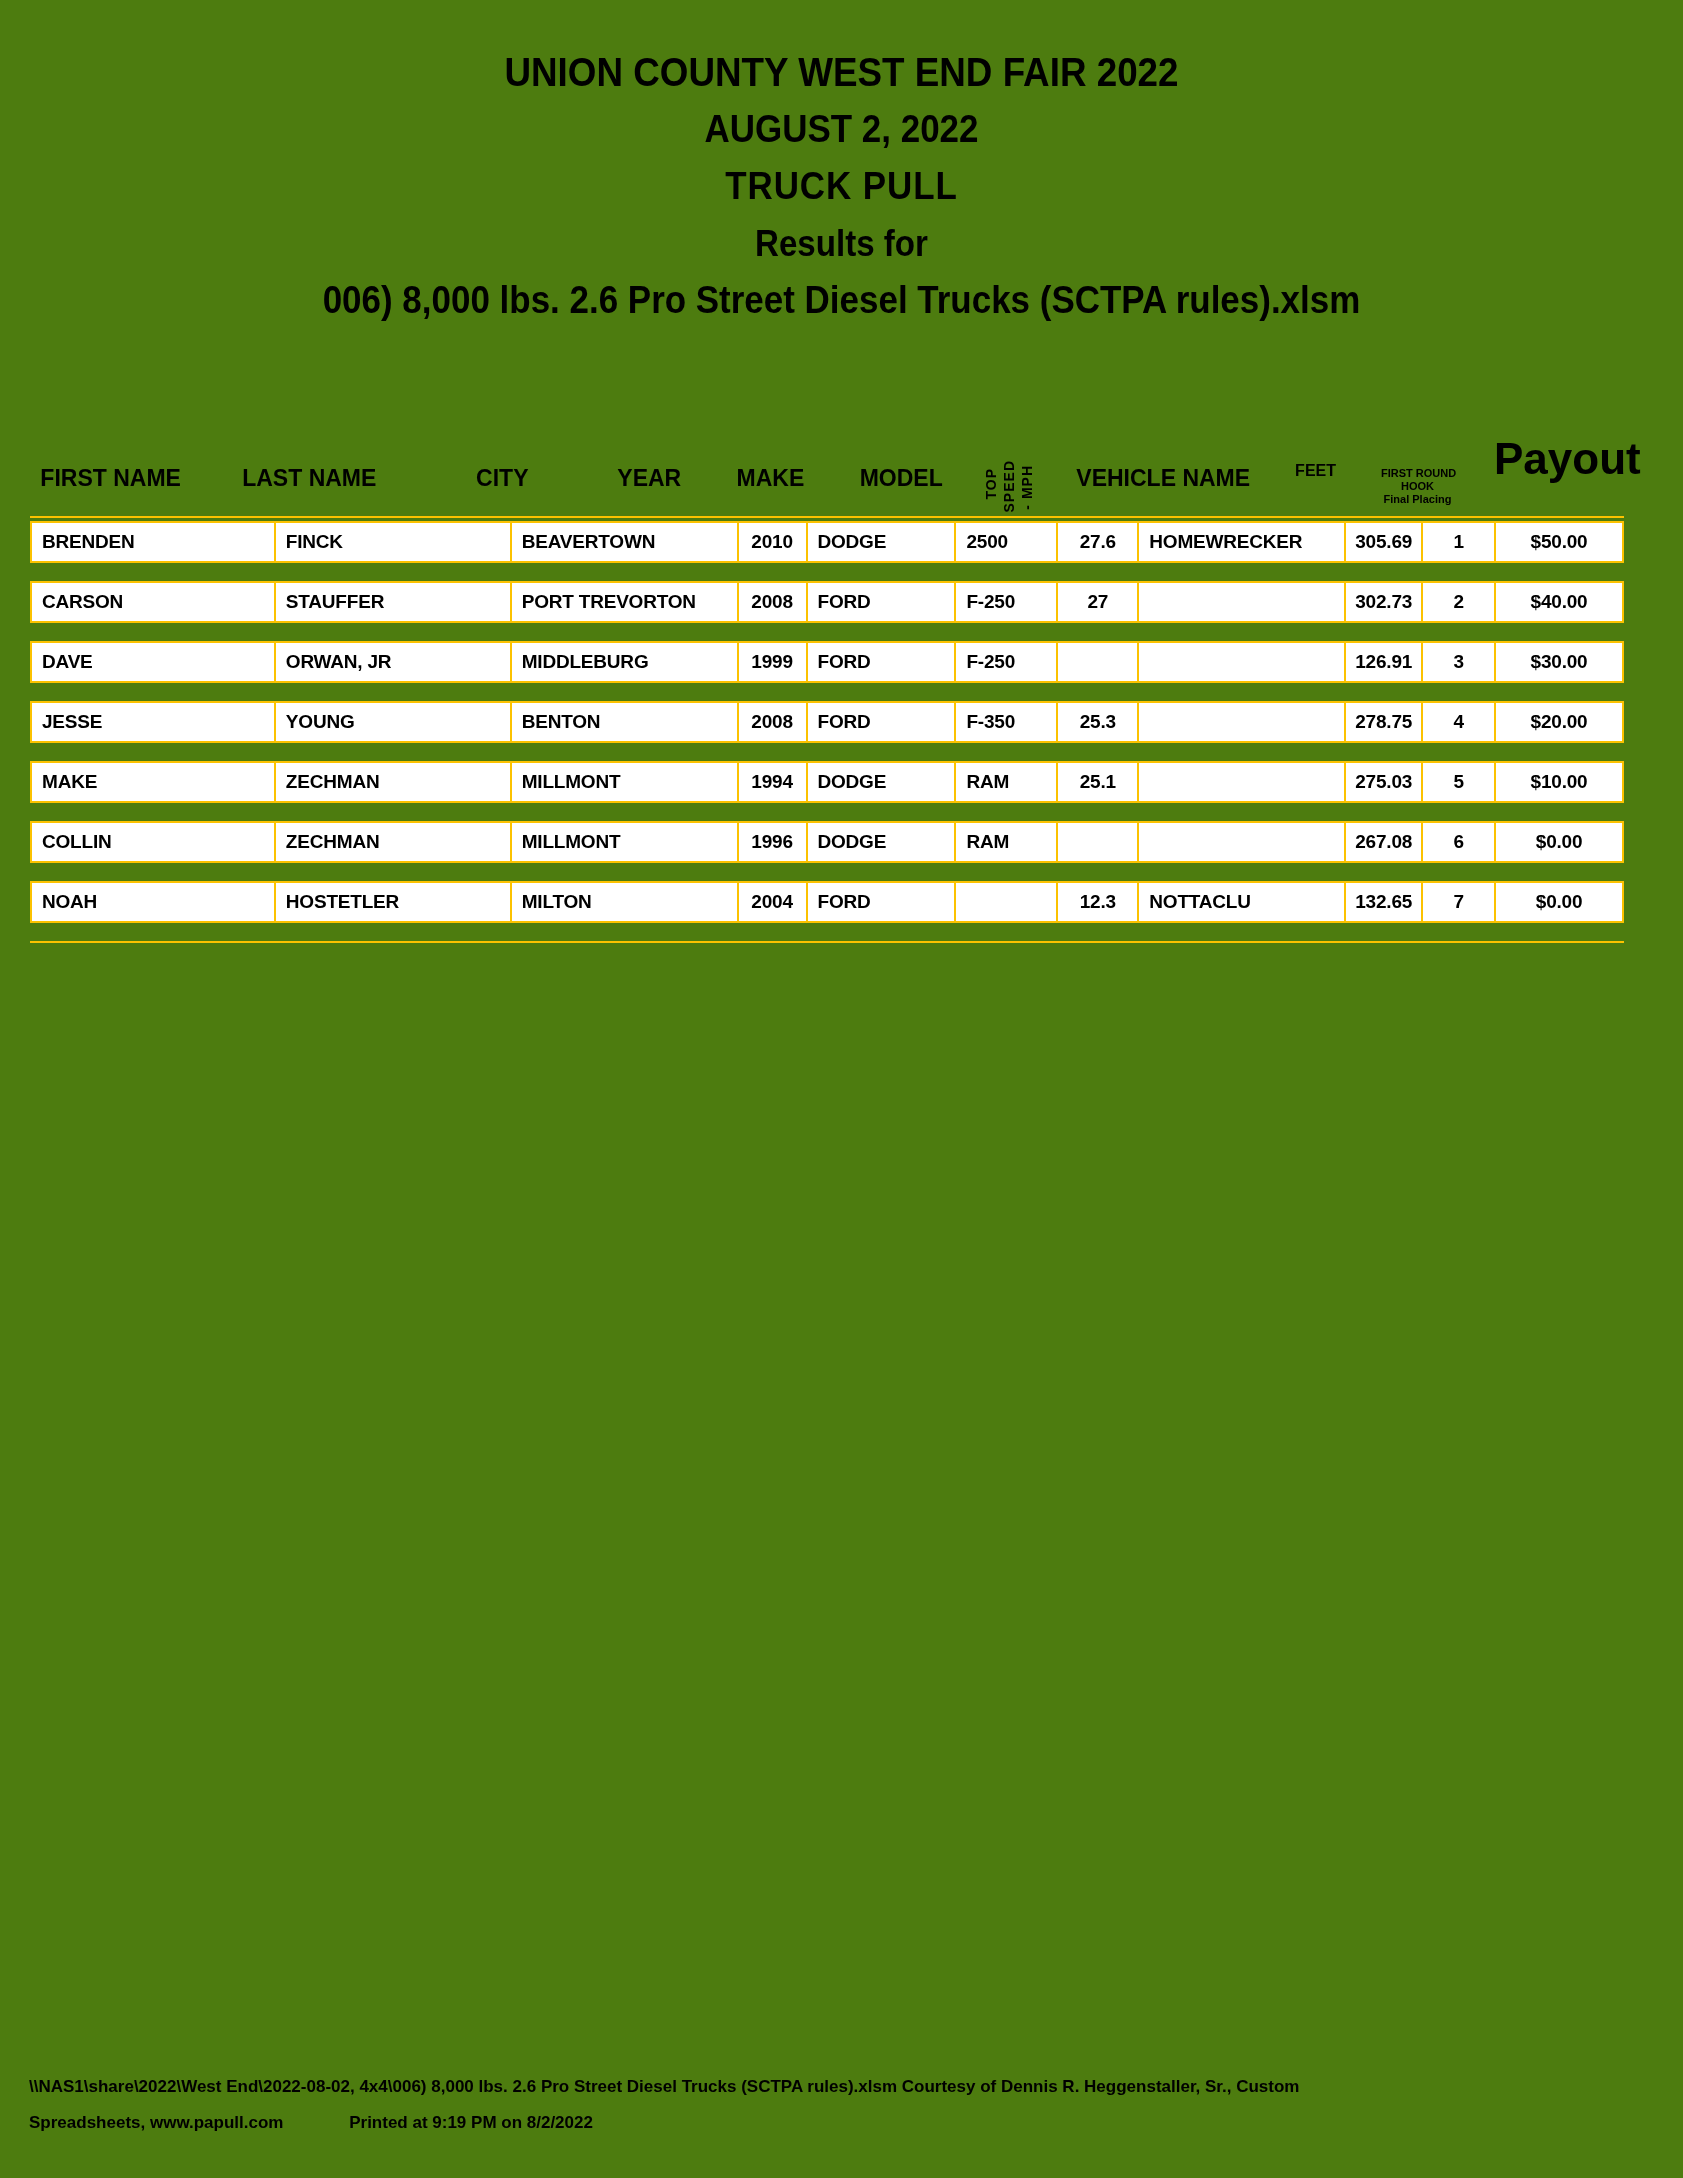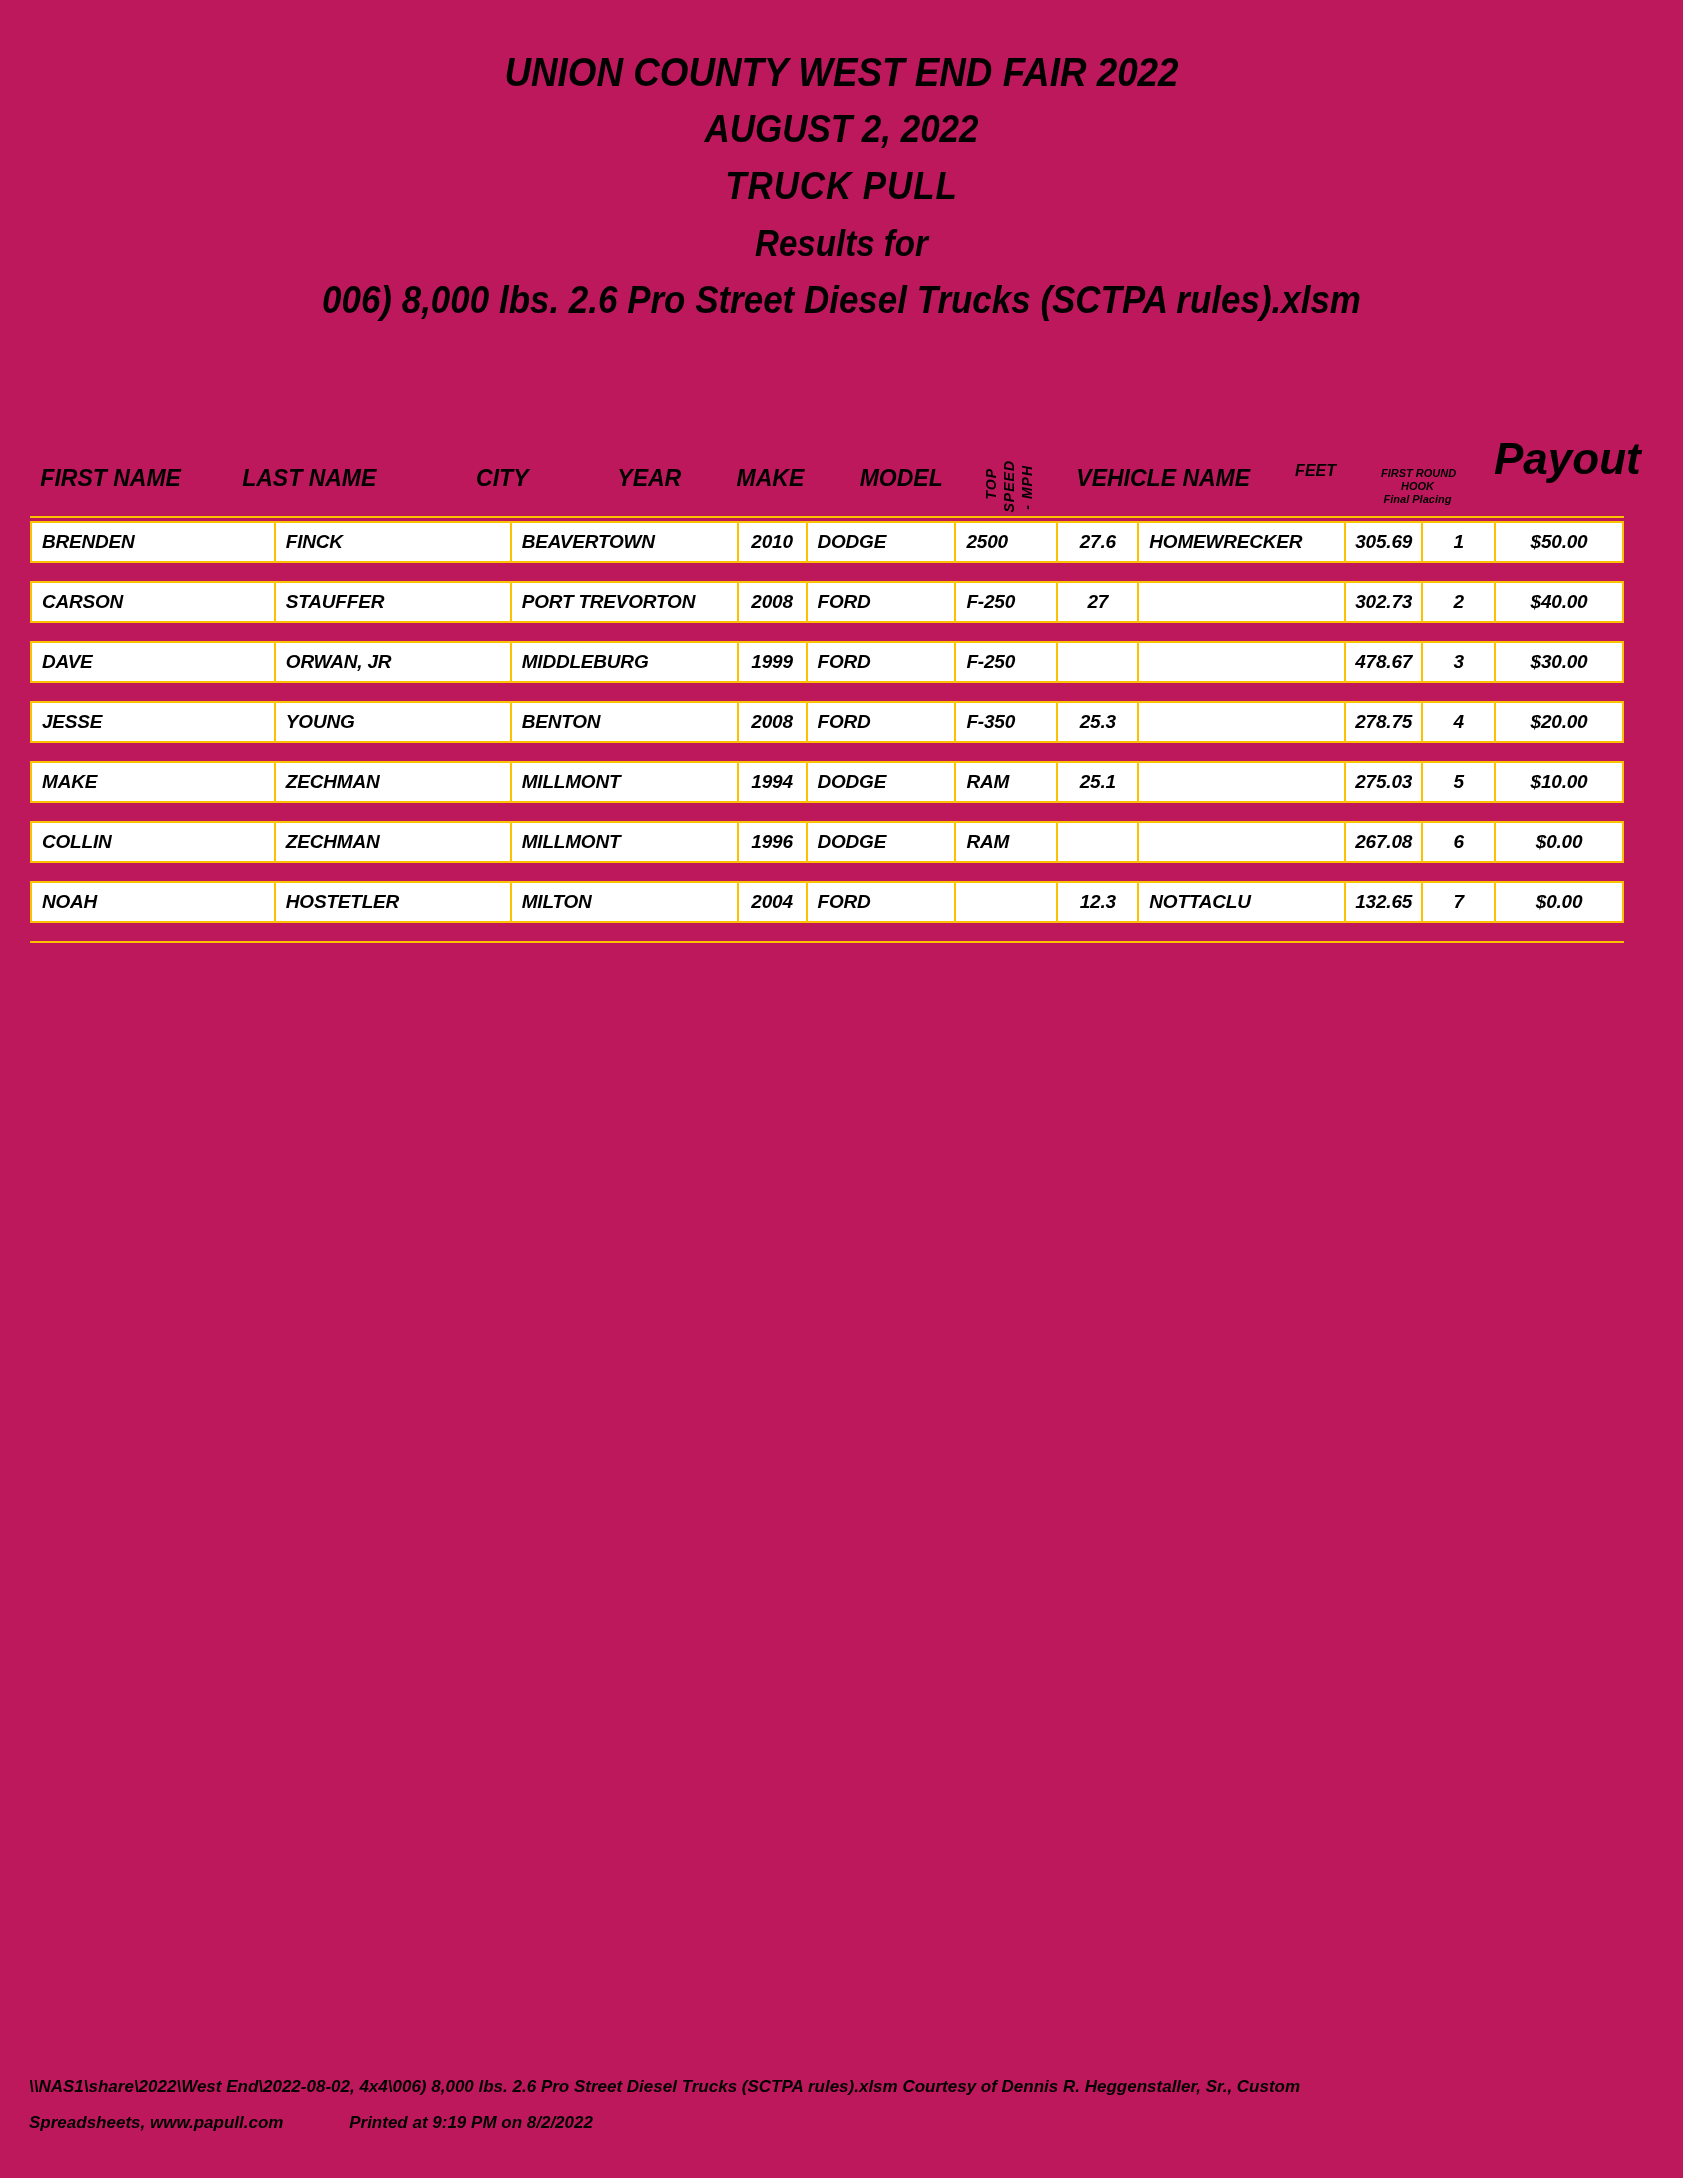--- a/index.html
+++ b/index.html
@@ -3,23 +3,22 @@
 <meta charset="utf-8">
 <style>
   :root { --gold: #FCC200; --ink: #000000; }
   * { box-sizing: border-box; margin: 0; padding: 0; }
   html, body { background: #ffffff; }
   body { font-family: "Liberation Sans", sans-serif; color: var(--ink); }
   .page {
     position: relative;
     width: 1683px;
     height: 2178px;
-    background: #be185d;
+    background: #4d7c0f;
     overflow: hidden;
-    font-style: italic;
   }
 
   
   .titles {
     position: absolute;
     top: 44px;
     left: 0;
     width: 100%;
     text-align: center;
     font-weight: bold;
@@ -197,21 +196,21 @@
         </div>
         <div class="trow">
           <div class="cell col-0">DAVE</div>
           <div class="cell col-1">ORWAN, JR</div>
           <div class="cell col-2">MIDDLEBURG</div>
           <div class="cell col-3 a-center">1999</div>
           <div class="cell col-4">FORD</div>
           <div class="cell col-5">F-250</div>
           <div class="cell col-6 a-center"></div>
           <div class="cell col-7"></div>
-          <div class="cell col-8 a-right">478.67</div>
+          <div class="cell col-8 a-right">126.91</div>
           <div class="cell col-9 a-center">3</div>
           <div class="cell col-10 a-center">$30.00</div>
         </div>
         <div class="trow">
           <div class="cell col-0">JESSE</div>
           <div class="cell col-1">YOUNG</div>
           <div class="cell col-2">BENTON</div>
           <div class="cell col-3 a-center">2008</div>
           <div class="cell col-4">FORD</div>
           <div class="cell col-5">F-350</div>

